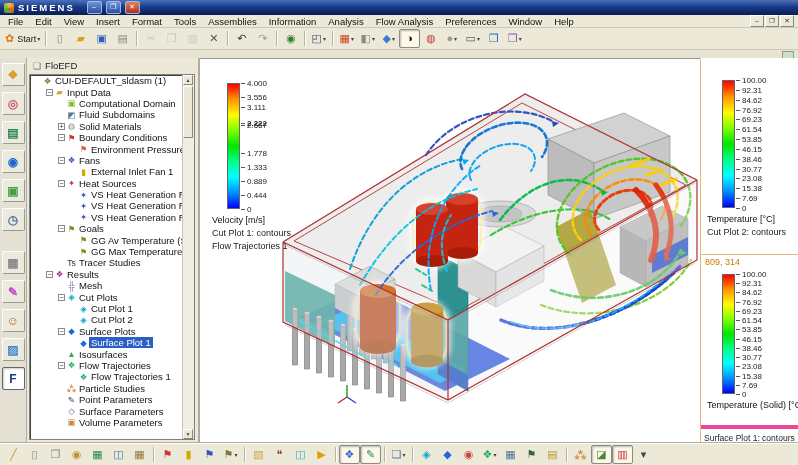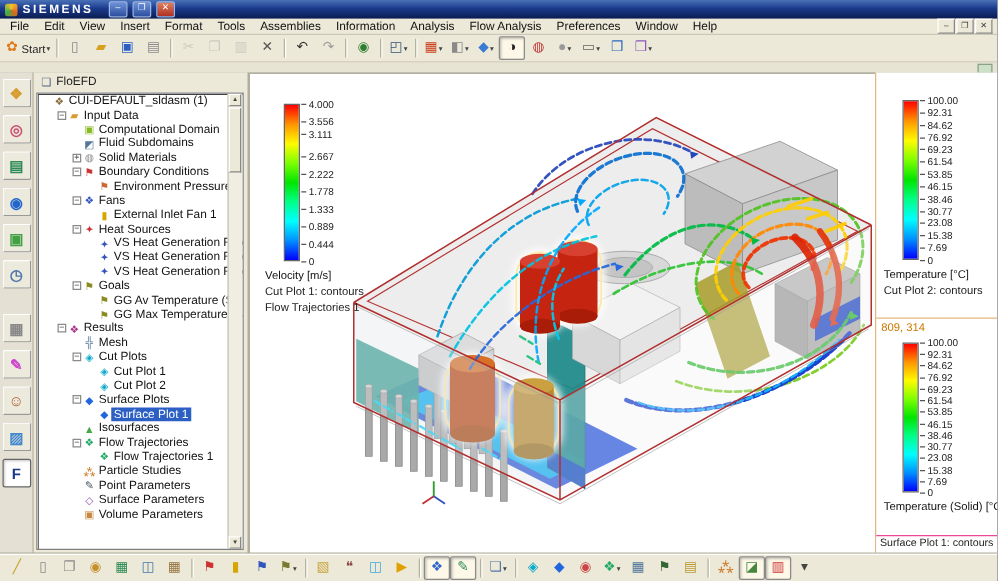--- a/index.html
+++ b/index.html
@@ -78,22 +78,22 @@
   .lbar{width:13px;border:1px solid #666;box-sizing:border-box;}
   .lticks{position:relative;margin-left:1px;width:34px;}
   .ltick{position:absolute;left:0;display:flex;align-items:center;font-size:8px;color:#222;white-space:nowrap;}
   .ltick::before{content:"";display:inline-block;width:4px;height:1px;background:#555;margin-right:2px;}
   .ltitle{font-size:9px;color:#111;margin-top:6px;white-space:nowrap;}
   .lcap{font-size:9px;color:#222;margin-top:3px;white-space:nowrap;}
   .legendpanel{position:absolute;left:700px;top:58px;width:98px;height:385px;background:#fff;
     border-left:1px solid #e6b67c;box-sizing:border-box;}
   .ldivider{position:absolute;left:0;right:0;top:196px;border-top:1px solid #e6b67c;}
   .coords{position:absolute;left:4px;top:199px;font-size:9px;color:#cc7a00;}
-  .lcapbox{position:absolute;left:0;right:0;bottom:0;height:14px;border-top:1px solid #ec4899;
-    font-size:8.5px;color:#222;display:flex;align-items:flex-start;padding-left:3px;background:#fff;white-space:nowrap;}
+  .lcapbox{position:absolute;left:0;right:0;bottom:0;height:14px;border-top:4px solid #ec4899;
+    font-size:8.5px;color:#222;display:flex;align-items:flex-end;padding-left:3px;background:#fff;white-space:nowrap;}
   
   .bottombar{position:absolute;left:0;bottom:0;width:100%;height:22px;background:#ece9d8;
     border-top:1px solid #fff;box-shadow:0 -1px 0 #b1ad9c;display:flex;align-items:center;
     padding:0 3px;box-sizing:border-box;}
 </style>
 </head>
 <body>
 
 <div id="app">
 
@@ -320,20 +320,25 @@
           </div>
           <div class="trow" style="padding-left: 39px;">
             <span class="texp"></span>
             <span class="ticon" style="color: rgb(138, 138, 32);">⚑</span>
             <span class="tlabel">GG Av Temperature (Solid) 1</span>
           </div>
           <div class="trow" style="padding-left: 39px;">
             <span class="texp"></span>
             <span class="ticon" style="color: rgb(138, 138, 32);">⚑</span>
             <span class="tlabel">GG Max Temperature (Solid) 1</span>
+          </div>
+          <div class="trow" style="padding-left: 27px;">
+            <span class="texp"></span>
+            <span class="ticon" style="color: rgb(51, 51, 51);">Ts</span>
+            <span class="tlabel">Tracer Studies</span>
           </div>
           <div class="trow" style="padding-left: 15px;">
             <span class="texp">
               <span class="box">−</span>
             </span>
             <span class="ticon" style="color: rgb(170, 51, 136);">❖</span>
             <span class="tlabel">Results</span>
           </div>
           <div class="trow" style="padding-left: 27px;">
             <span class="texp"></span>
@@ -564,21 +569,21 @@
 
     
     <div class="legend" id="legend-velocity" style="left:12px;top:24px;">
         <div class="lrow">
           <div class="lbar" style="height: 126px; background: linear-gradient(rgb(255, 0, 0), rgb(255, 149, 0), rgb(255, 251, 0), rgb(125, 255, 0), rgb(0, 229, 0), rgb(0, 255, 135), rgb(0, 255, 255), rgb(0, 144, 255), rgb(0, 0, 255));"></div>
           <div class="lticks" style="height: 126px;">
             <span class="ltick" style="top: -4px;">4.000</span>
             <span class="ltick" style="top: 10px;">3.556</span>
             <span class="ltick" style="top: 20px;">3.111</span>
             <span class="ltick" style="top: 38px;">2.667</span>
-            <span class="ltick" style="top: 52px;">2.222</span>
+            <span class="ltick" style="top: 36px; font-weight: bold;">2.222</span>
             <span class="ltick" style="top: 66px;">1.778</span>
             <span class="ltick" style="top: 80px;">1.333</span>
             <span class="ltick" style="top: 94px;">0.889</span>
             <span class="ltick" style="top: 108px;">0.444</span>
             <span class="ltick" style="top: 122px;">0</span>
           </div>
         </div>
         <div class="ltitle">Velocity [m/s]</div>
         <div class="lcap">Cut Plot 1: contours</div>
         <div class="lcap">Flow Trajectories 1</div>

